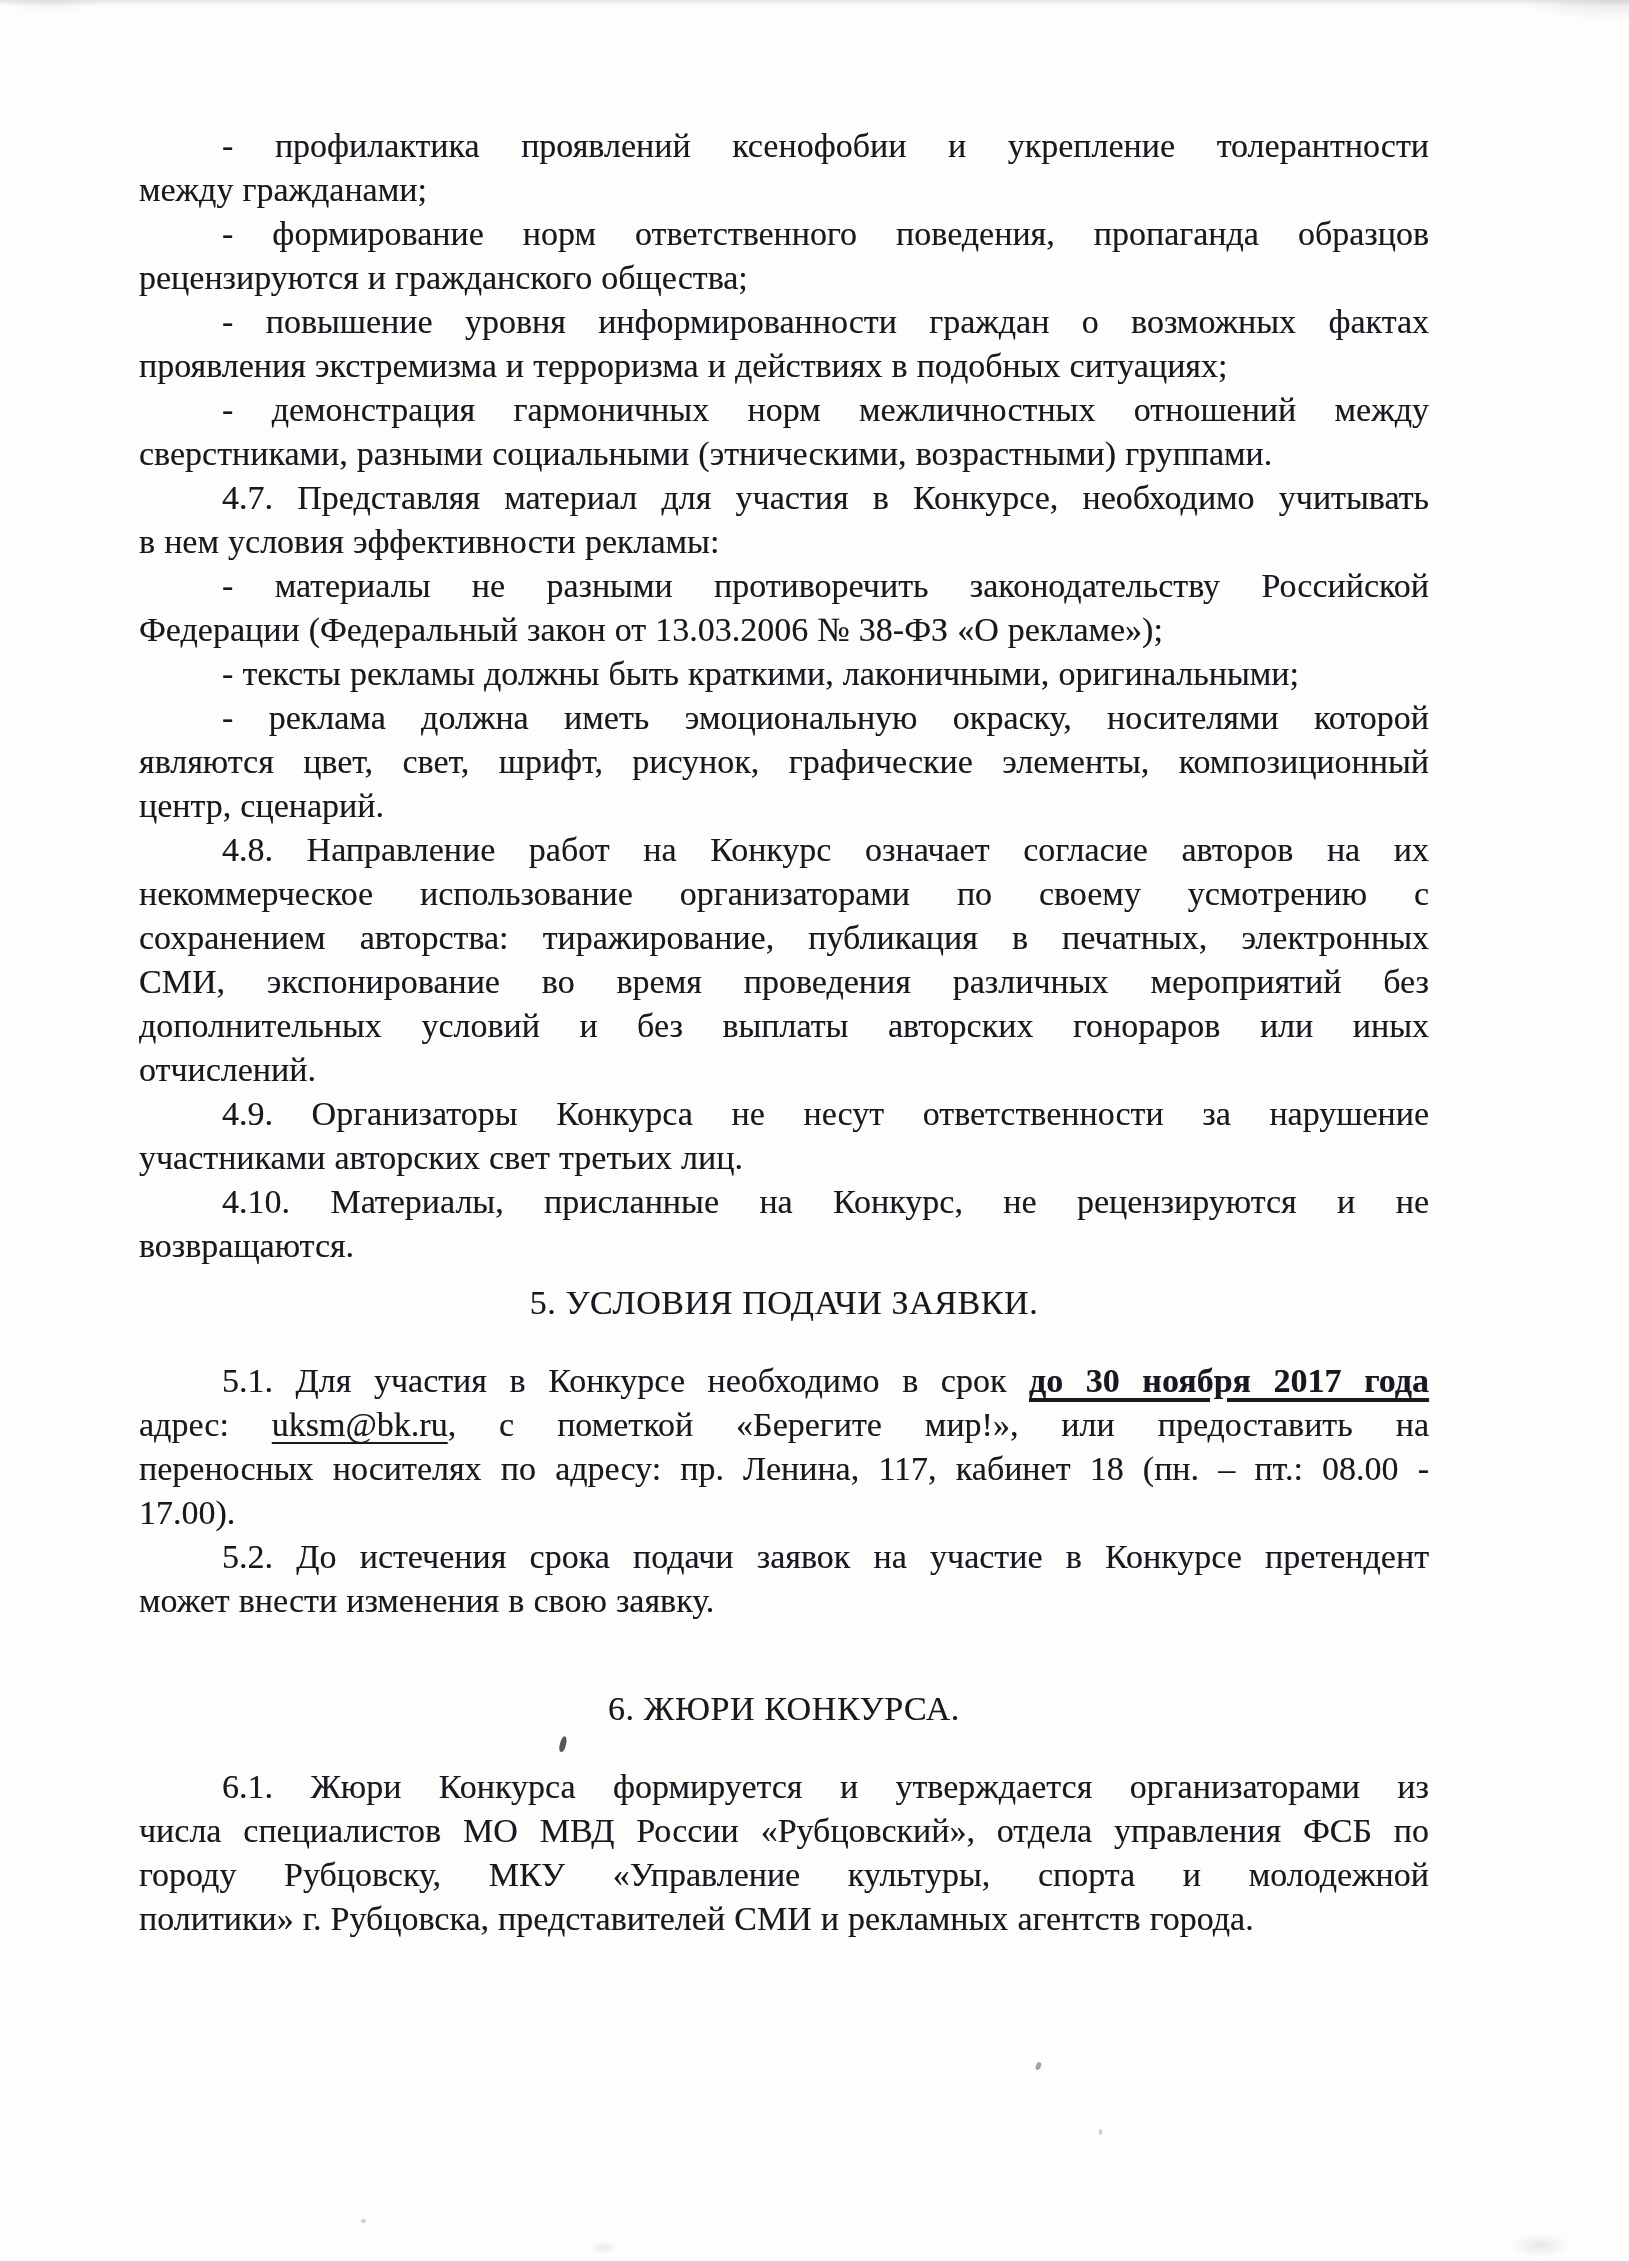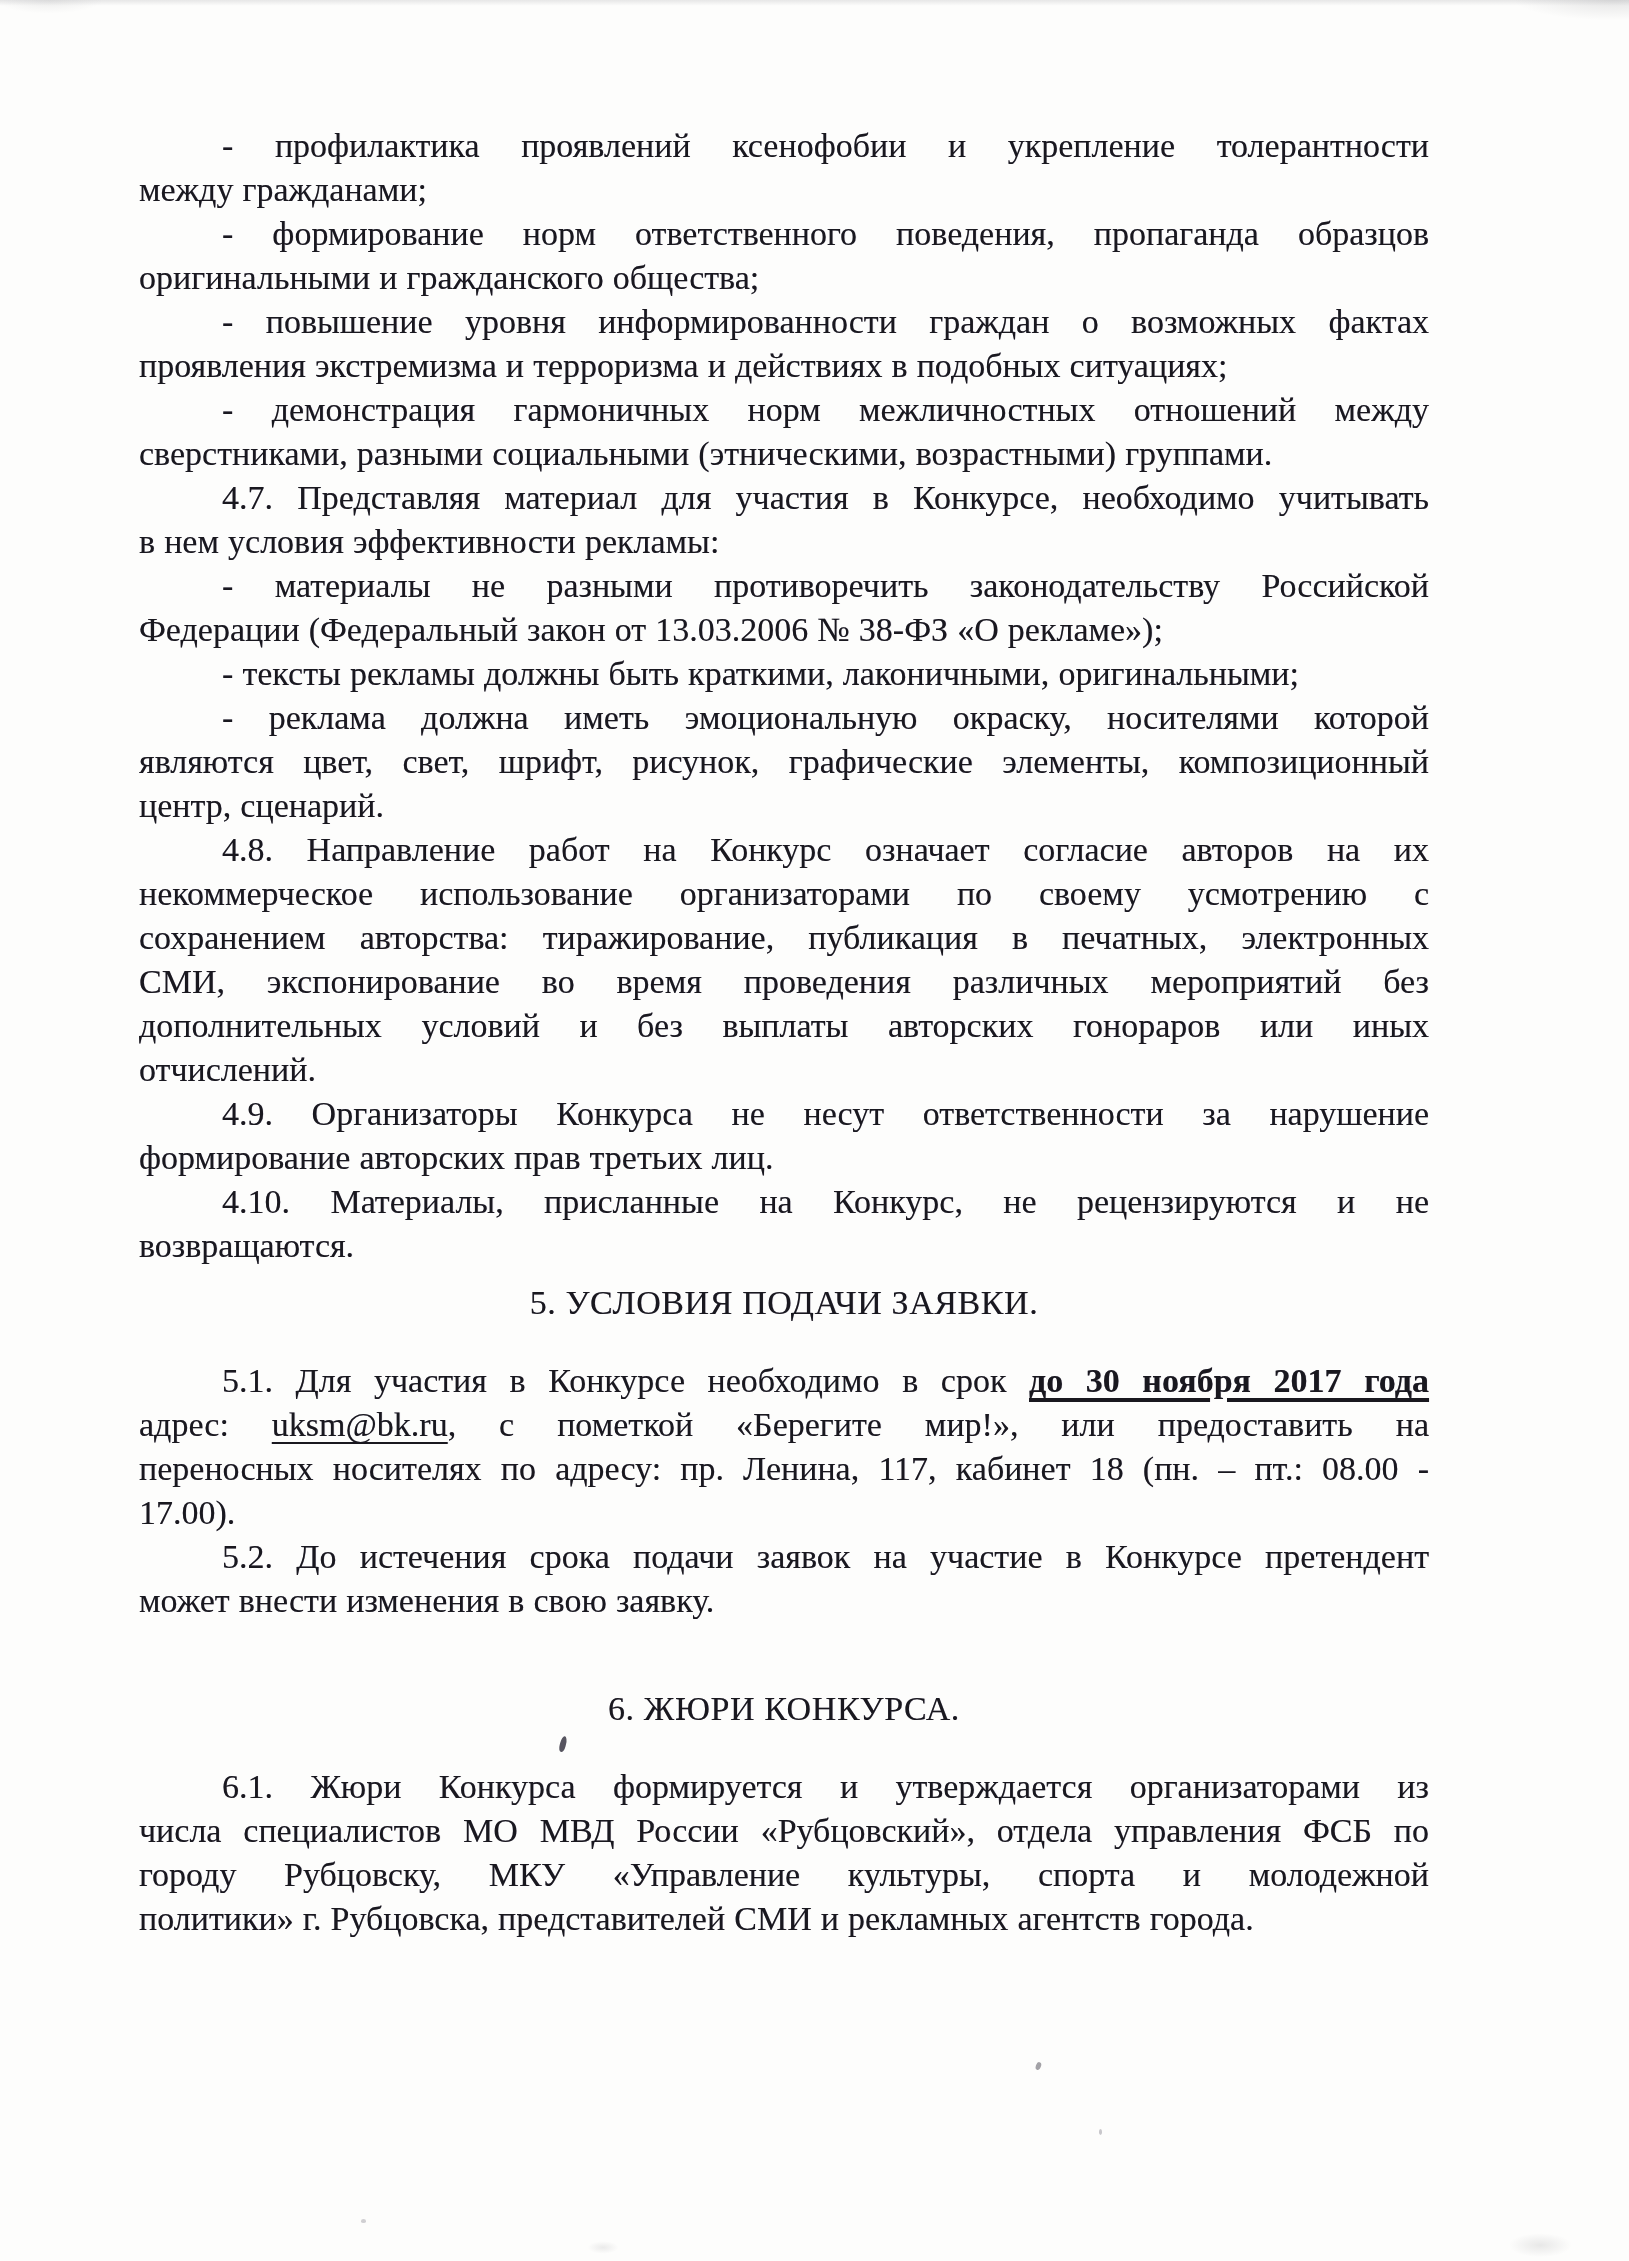--- a/index.html
+++ b/index.html
@@ -82,21 +82,21 @@
 <body>
 
 <div class="page" data-name="scanned-document-page">
   <div class="content" id="doc-content" data-name="document-content">
       <div data-name="paragraph-bullet-xenophobia" class="paragraph">
         <div class="line first" data-name="text-line"><span data-name="text-segment">- профилактика проявлений ксенофобии и укрепление толерантности</span></div>
         <div class="line lastline" data-name="text-line"><span data-name="text-segment">между гражданами;</span></div>
       </div>
       <div data-name="paragraph-bullet-behavior-norms" class="paragraph">
         <div class="line first" data-name="text-line"><span data-name="text-segment">- формирование норм ответственного поведения, пропаганда образцов</span></div>
-        <div class="line lastline" data-name="text-line"><span data-name="text-segment">оригинальными и гражданского общества;</span></div>
+        <div class="line lastline" data-name="text-line"><span data-name="text-segment">рецензируются и гражданского общества;</span></div>
       </div>
       <div data-name="paragraph-bullet-awareness" class="paragraph">
         <div class="line first" data-name="text-line"><span data-name="text-segment">- повышение уровня информированности граждан о возможных фактах</span></div>
         <div class="line lastline" data-name="text-line"><span data-name="text-segment">проявления экстремизма и терроризма и действиях в подобных ситуациях;</span></div>
       </div>
       <div data-name="paragraph-bullet-harmonious-relations" class="paragraph">
         <div class="line first" data-name="text-line"><span data-name="text-segment">- демонстрация гармоничных норм межличностных отношений между</span></div>
         <div class="line lastline" data-name="text-line"><span data-name="text-segment">сверстниками, разными социальными (этническими, возрастными) группами.</span></div>
       </div>
       <div data-name="paragraph-4-7" class="paragraph">
@@ -118,21 +118,21 @@
       <div data-name="paragraph-4-8" class="paragraph">
         <div class="line first" data-name="text-line"><span data-name="text-segment">4.8. Направление работ на Конкурс означает согласие авторов на их</span></div>
         <div class="line" data-name="text-line"><span data-name="text-segment">некоммерческое использование организаторами по своему усмотрению с</span></div>
         <div class="line" data-name="text-line"><span data-name="text-segment">сохранением авторства: тиражирование, публикация в печатных, электронных</span></div>
         <div class="line" data-name="text-line"><span data-name="text-segment">СМИ, экспонирование во время проведения различных мероприятий без</span></div>
         <div class="line" data-name="text-line"><span data-name="text-segment">дополнительных условий и без выплаты авторских гонораров или иных</span></div>
         <div class="line lastline" data-name="text-line"><span data-name="text-segment">отчислений.</span></div>
       </div>
       <div data-name="paragraph-4-9" class="paragraph">
         <div class="line first" data-name="text-line"><span data-name="text-segment">4.9. Организаторы Конкурса не несут ответственности за нарушение</span></div>
-        <div class="line lastline" data-name="text-line"><span data-name="text-segment">формирование авторских прав третьих лиц.</span></div>
+        <div class="line lastline" data-name="text-line"><span data-name="text-segment">участниками авторских свет третьих лиц.</span></div>
       </div>
       <div data-name="paragraph-4-10" class="paragraph">
         <div class="line first" data-name="text-line"><span data-name="text-segment">4.10. Материалы, присланные на Конкурс, не рецензируются и не</span></div>
         <div class="line lastline" data-name="text-line"><span data-name="text-segment">возвращаются.</span></div>
       </div>
       <div data-name="section-heading-conditions" class="heading">5. УСЛОВИЯ ПОДАЧИ ЗАЯВКИ.</div>
       <div data-name="paragraph-5-1" class="paragraph">
         <div class="line first" data-name="text-line"><span data-name="text-segment">5.1. Для участия в Конкурсе необходимо в срок </span><span class="seg-bold seg-underline" data-name="deadline-date">до 30 ноября 2017 года</span></div>
         <div class="line" data-name="text-line"><span data-name="text-segment">адрес: </span><span class="seg-underline" data-name="email-address">uksm@bk.ru</span><span data-name="text-segment">, с пометкой «Берегите мир!», или предоставить на</span></div>
         <div class="line" data-name="text-line"><span data-name="text-segment">переносных носителях по адресу: пр. Ленина, 117, кабинет 18 (пн. – пт.: 08.00 -</span></div>

